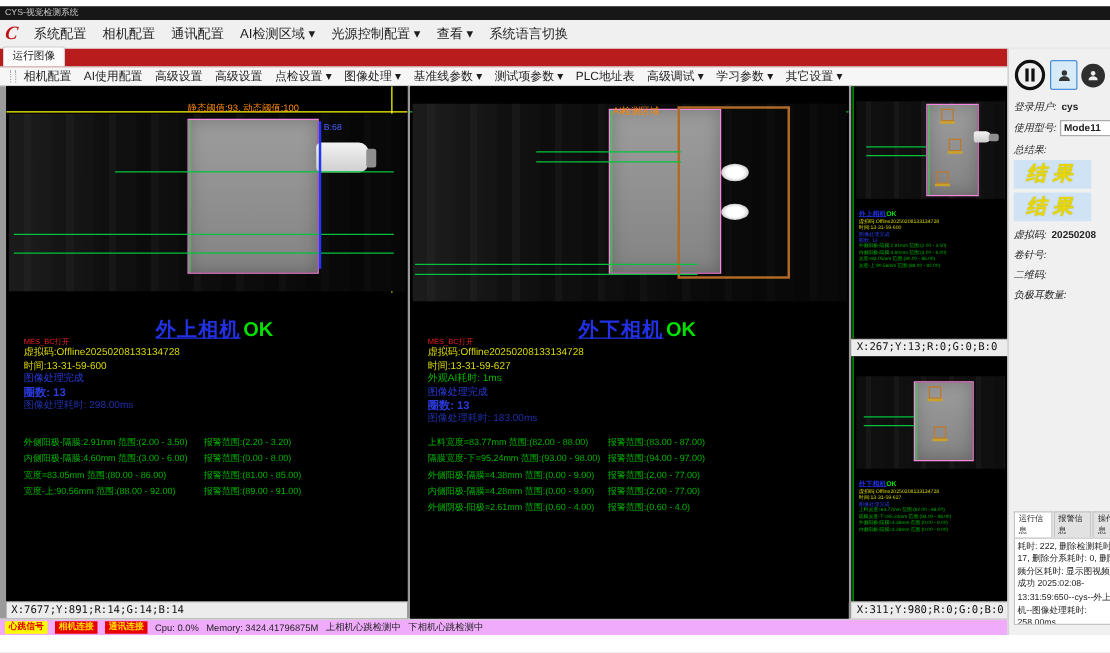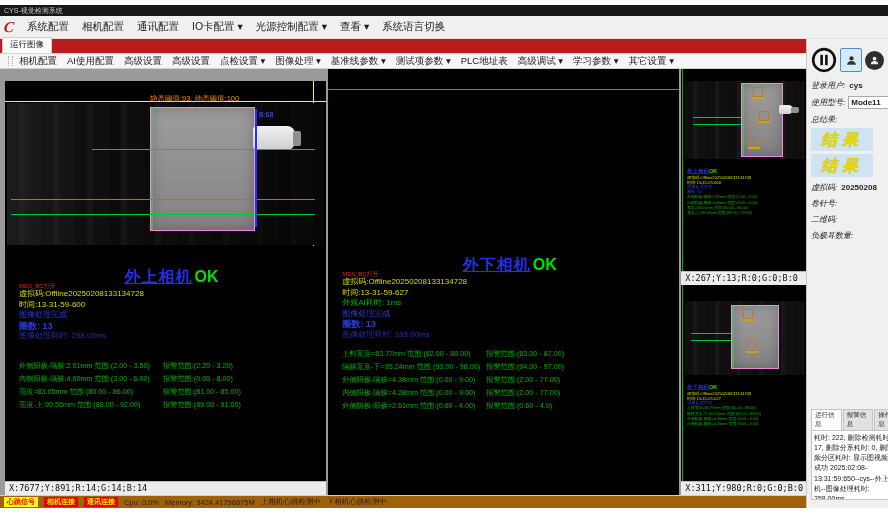--- a/index.html
+++ b/index.html
@@ -14,21 +14,21 @@
   .workrow{display:flex;height:469px;}
   .leftcol{width:806px;display:flex;flex-direction:column;}
   .tabrow{height:14px;background:#b91c1c;border-bottom:1px solid #d5d5d5;display:flex;align-items:flex-end;padding-left:2px;}
   .tab{font-size:8.5px;background:#fbfbfb;border:1px solid #cfcfcf;border-bottom:none;padding:1px 7px 2px 7px;border-radius:2px 2px 0 0;}
   .toolbar{height:16px;background:#f6f6f6;border-bottom:1px solid #cfcfcf;display:flex;align-items:center;gap:10px;padding-left:8px;}
   .toolbar .ti{font-size:9.5px;color:#1d1d1d;white-space:nowrap;}
   .grip{width:3px;height:10px;border-left:1px dotted #aaa;border-right:1px dotted #aaa;margin-right:-4px;}
   
   .main{height:426px;background:#9a9a9a;display:flex;gap:2px;padding-left:5px;}
   .panel{background:#000;position:relative;display:flex;flex-direction:column;}
-  .p-left{width:322px;margin-top:12px;}
+  .p-left{width:322px;}
   .p-mid{width:352px;}
   .p-thumbs{width:125px;background:transparent;display:flex;flex-direction:column;gap:0;}
   .canvas{position:relative;height:413px;overflow:hidden;background:#000;}
   .caption{height:13px;background:#ececec;border-top:1px solid #bbb;font-family:"DejaVu Sans Mono",monospace;
            font-size:8.5px;line-height:13px;padding-left:4px;color:#111;}
   
   .photo{position:absolute;left:2px;right:2px;
     background:
       linear-gradient(90deg, rgba(55,55,55,.35), rgba(0,0,0,0) 28%, rgba(0,0,0,.45) 86%),
       repeating-linear-gradient(90deg,#0d0d0d 0 12px,#161616 12px 18px,#101010 18px 34px);}
@@ -88,41 +88,41 @@
   .crow .lab{font-style:italic;color:#222;}
   .crow .val{margin-left:4px;font-weight:bold;}
   .modelbox{margin-left:3px;background:#fff;border:1px solid #ababab;font-size:8px;font-weight:bold;padding:0 2px;min-width:42px;height:11px;line-height:11px;}
   .resultbox{margin-top:3px;width:62px;height:23px;background:#cfe3f4;color:#e8d800;font-weight:bold;font-size:16px;line-height:23px;text-align:center;letter-spacing:5px;font-style:italic;text-shadow:0 0 1px #b8a800;}
   .spacer{flex:1;}
   .logtabs{display:flex;gap:1px;margin-top:4px;}
   .ltab{font-size:6.5px;padding:1px 3px;background:#e2e2e2;border:1px solid #c4c4c4;border-bottom:none;}
   .ltab.on{background:#fff;}
   .logbox{background:#fff;border:1px solid #c4c4c4;height:64px;font-size:7px;line-height:1.45;color:#222;padding:2px;overflow:hidden;position:relative;margin-bottom:8px;}
   
-  .statusbar{height:13px;background:#a16207;border-top:1px solid #cfcfcf;display:flex;align-items:center;gap:6px;padding-left:4px;font-size:7.5px;}
+  .statusbar{height:13px;background:#f0abfc;border-top:1px solid #cfcfcf;display:flex;align-items:center;gap:6px;padding-left:4px;font-size:7.5px;}
   .badge{padding:0 3px;height:10px;line-height:10px;font-size:7px;font-weight:bold;}
   .b-yel{background:#ffff00;color:#e00000;}
   .b-red{background:#e80000;color:#ffe000;}
   .stx{color:#222;white-space:nowrap;}
 </style>
 </head>
 <body>
 
 <div class="app">
   <div class="topstrip"></div>
   <div class="titlebar">
     <span>CYS-视觉检测系统</span>
   </div>
 
   <div class="menubar">
     <span class="logo">C</span>
     <span class="mi">系统配置</span>
     <span class="mi">相机配置</span>
     <span class="mi">通讯配置</span>
-    <span class="mi">IO卡配置 ▾</span>
+    <span class="mi">AI检测区域 ▾</span>
     <span class="mi">光源控制配置 ▾</span>
     <span class="mi">查看 ▾</span>
     <span class="mi">系统语言切换</span>
   </div>
 
   <div class="workrow">
     <div class="leftcol">
 
       <div class="tabrow">
         <span class="tab">运行图像</span>
@@ -190,20 +190,31 @@
                   <span class="al">报警范围:(89.00 - 91.00)</span>
                 </div>
             </div>
           </div>
           <div class="caption">X:7677;Y:891;R:14;G:14;B:14</div>
         </div>
 
         <div class="panel p-mid">
           <div class="canvas">
             <div class="hline green" style="top:20px;left:0;right:0;"></div>
+            <div class="photo pm-photo">
+              <div class="slab" style="left:157px;top:4px;width:88px;height:130px;"></div>
+              <div class="orange-rect" style="left:212px;top:2px;width:86px;height:134px;"></div>
+              <div class="blob" style="left:247px;top:48px;width:22px;height:14px;"></div>
+              <div class="blob" style="left:247px;top:80px;width:22px;height:13px;"></div>
+              <div class="hline green" style="top:38px;left:99px;width:116px;"></div>
+              <div class="hline green" style="top:46px;left:99px;width:116px;"></div>
+              <div class="hline green" style="top:128px;left:2px;width:226px;"></div>
+              <div class="hline green" style="top:136px;left:2px;width:226px;"></div>
+              <div class="ov-orange" style="left:160px;top:1px;">AI检测区域</div>
+            </div>
 
             <div class="res">
               <div class="hrow">
                 <span class="cam">外下相机</span><span class="ok">OK</span>
               </div>
               <div class="mes">MES_BC打开</div>
               <div class="ln c-yel">虚拟码:Offline20250208133134728</div>
               <div class="ln c-yel">时间:13-31-59-627</div>
               <div class="ln c-grn">外观AI耗时: 1ms</div>
               <div class="ln c-blu">图像处理完成</div>

